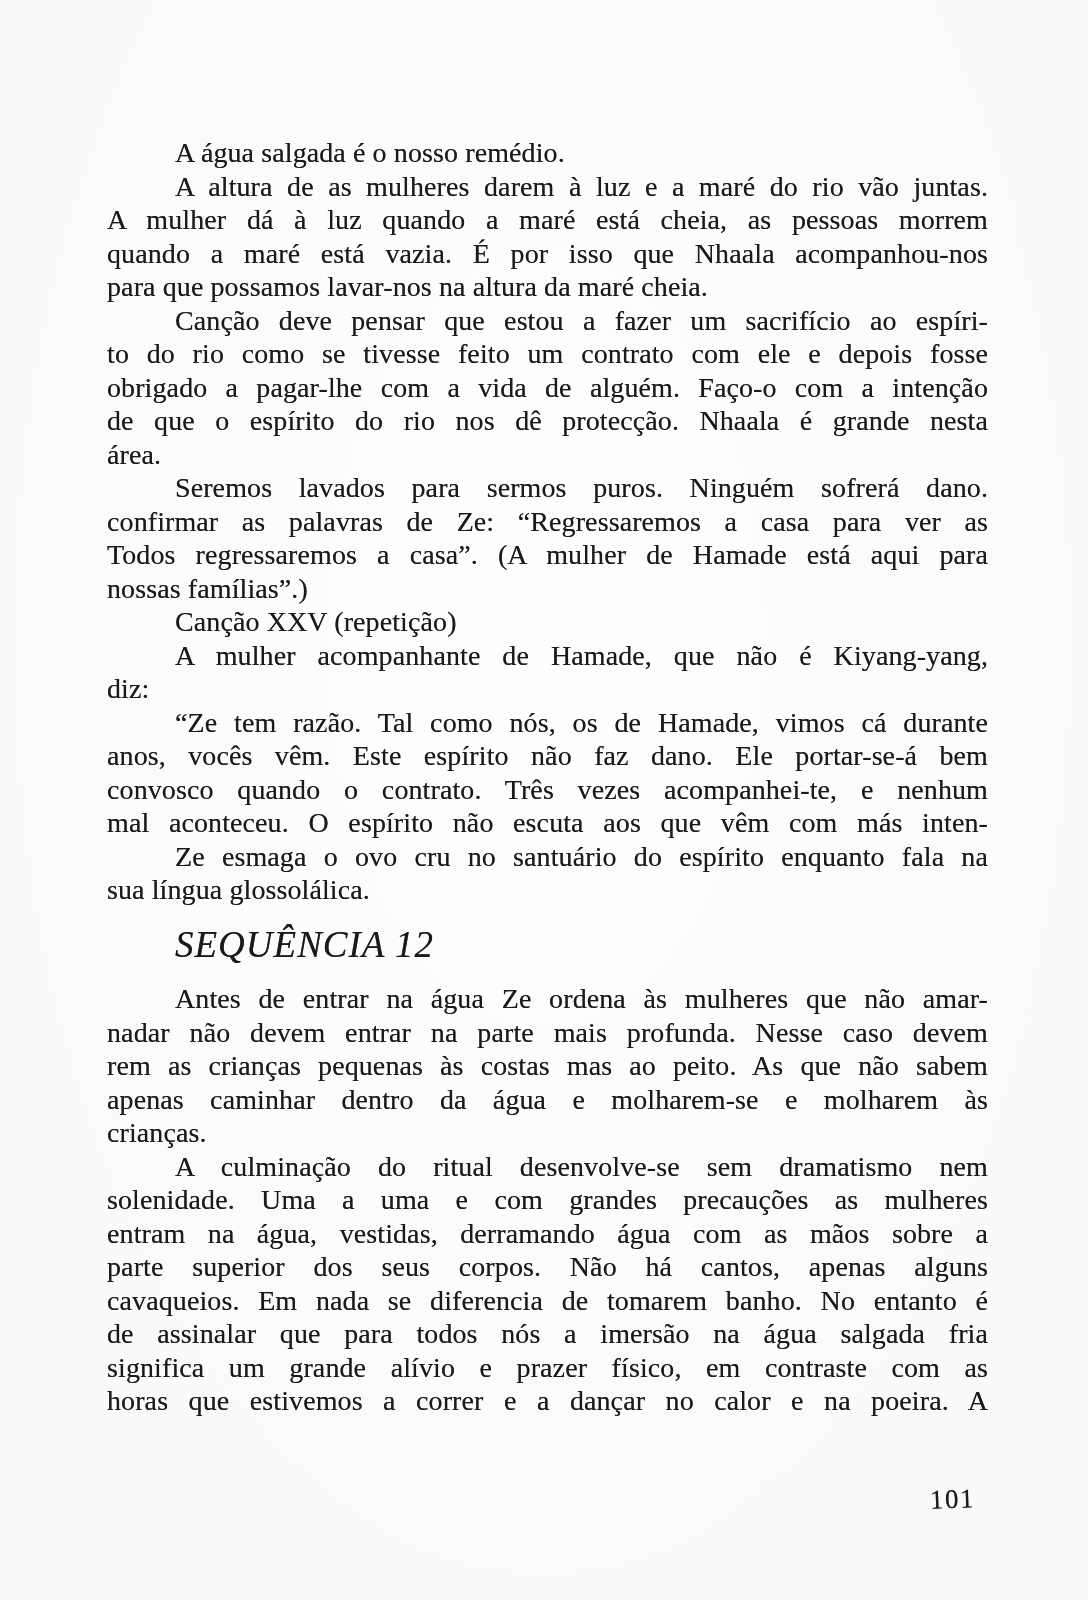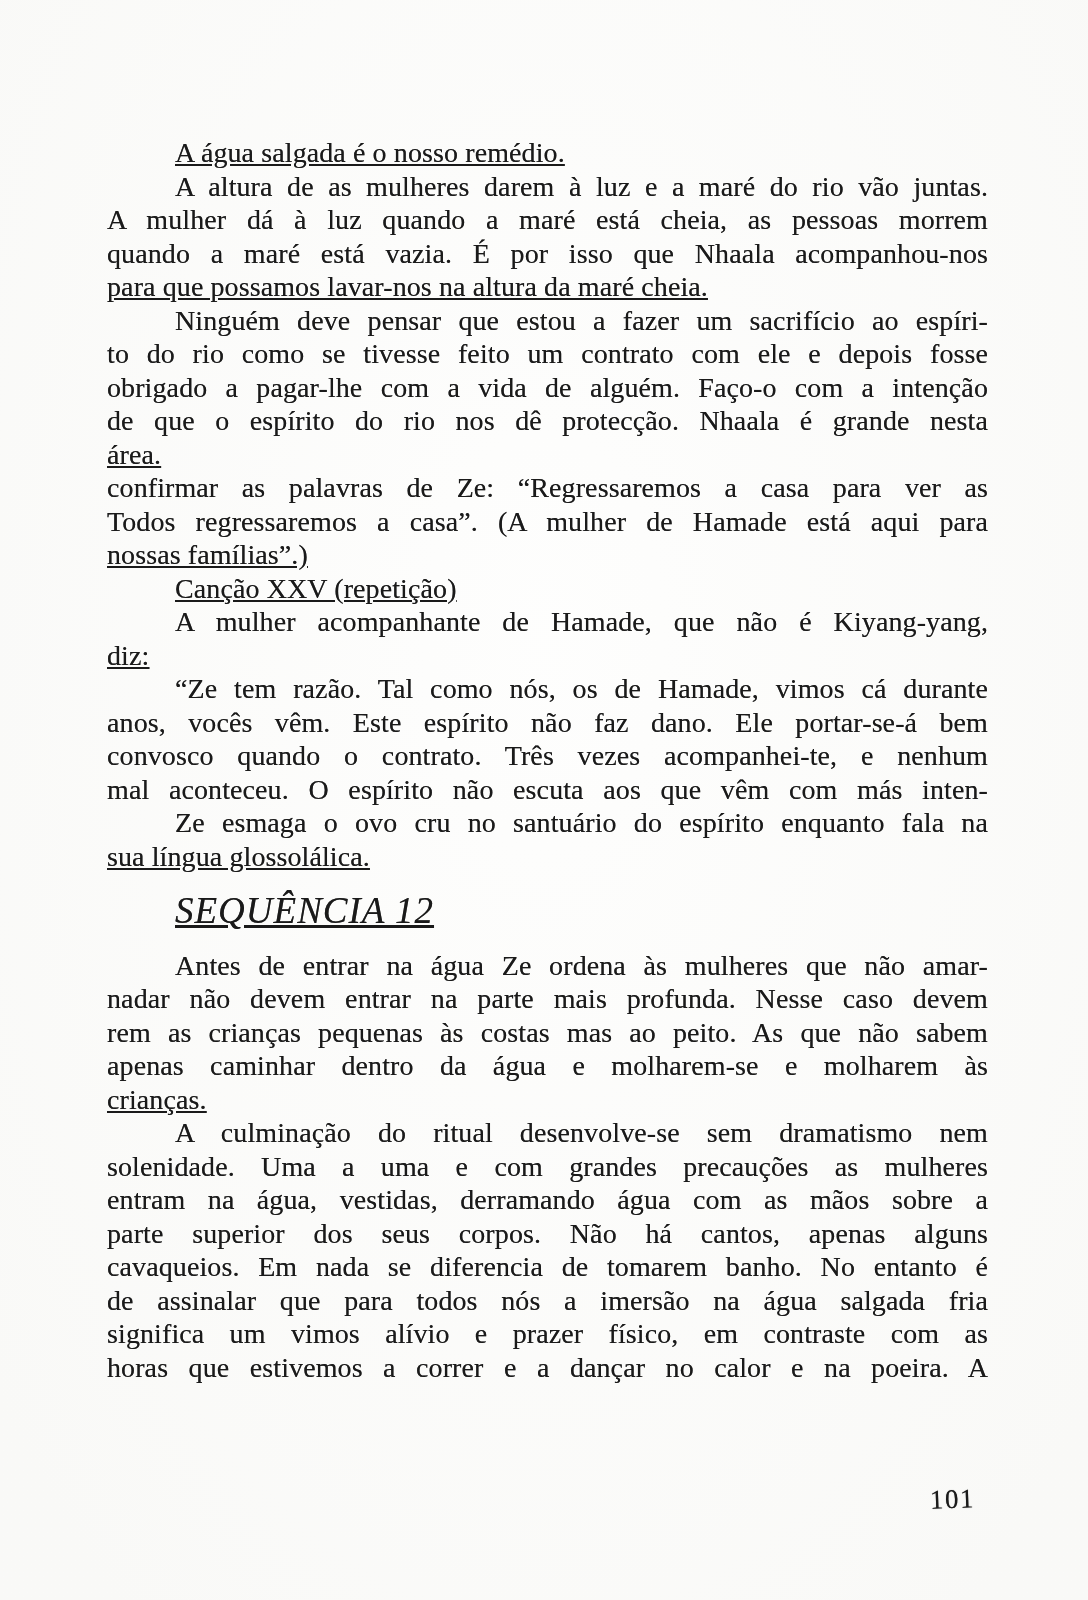--- a/index.html
+++ b/index.html
@@ -38,21 +38,20 @@
     text-align: justify;
     text-align-last: justify;
     text-shadow: 0 0 0.6px rgba(25,25,25,0.65);
     letter-spacing: 0.1px;
   }
   .line.first {
     padding-left: 68px;
   }
   .line.last {
     text-align-last: left;
-    text-decoration: underline;
   }
   .block.heading {
     margin: 21px 0;
   }
   .block.heading .line {
     font-style: italic;
     font-size: 37px;
     letter-spacing: 1px;
   }
   .page-number {
@@ -73,27 +72,28 @@
       <div class="block paragraph">
         <div class="line first last">A água salgada é o nosso remédio.</div>
       </div>
       <div class="block paragraph">
         <div class="line first">A altura de as mulheres darem à luz e a maré do rio vão juntas.</div>
         <div class="line">A mulher dá à luz quando a maré está cheia, as pessoas morrem</div>
         <div class="line">quando a maré está vazia. É por isso que Nhaala acompanhou-nos</div>
         <div class="line last">para que possamos lavar-nos na altura da maré cheia.</div>
       </div>
       <div class="block paragraph">
-        <div class="line first">Ninguém deve pensar que estou a fazer um sacrifício ao espíri-</div>
+        <div class="line first">Canção deve pensar que estou a fazer um sacrifício ao espíri-</div>
         <div class="line">to do rio como se tivesse feito um contrato com ele e depois fosse</div>
         <div class="line">obrigado a pagar-lhe com a vida de alguém. Faço-o com a intenção</div>
         <div class="line">de que o espírito do rio nos dê protecção. Nhaala é grande nesta</div>
         <div class="line last">área.</div>
       </div>
       <div class="block paragraph">
+        <div class="line first">Seremos lavados para sermos puros. Ninguém sofrerá dano.</div>
         <div class="line">confirmar as palavras de Ze: “Regressaremos a casa para ver as</div>
         <div class="line">Todos regressaremos a casa”. (A mulher de Hamade está aqui para</div>
         <div class="line last">nossas famílias”.)</div>
       </div>
       <div class="block paragraph">
         <div class="line first last">Canção XXV (repetição)</div>
       </div>
       <div class="block paragraph">
         <div class="line first">A mulher acompanhante de Hamade, que não é Kiyang-yang,</div>
         <div class="line last">diz:</div>
@@ -118,18 +118,18 @@
         <div class="line">apenas caminhar dentro da água e molharem-se e molharem às</div>
         <div class="line last">crianças.</div>
       </div>
       <div class="block paragraph">
         <div class="line first">A culminação do ritual desenvolve-se sem dramatismo nem</div>
         <div class="line">solenidade. Uma a uma e com grandes precauções as mulheres</div>
         <div class="line">entram na água, vestidas, derramando água com as mãos sobre a</div>
         <div class="line">parte superior dos seus corpos. Não há cantos, apenas alguns</div>
         <div class="line">cavaqueios. Em nada se diferencia de tomarem banho. No entanto é</div>
         <div class="line">de assinalar que para todos nós a imersão na água salgada fria</div>
-        <div class="line">significa um vimos alívio e prazer físico, em contraste com as</div>
+        <div class="line">significa um grande alívio e prazer físico, em contraste com as</div>
         <div class="line">horas que estivemos a correr e a dançar no calor e na poeira. A</div>
       </div>
     </div>
   <div class="page-number">101</div>
 </div>
 
 </body></html>

